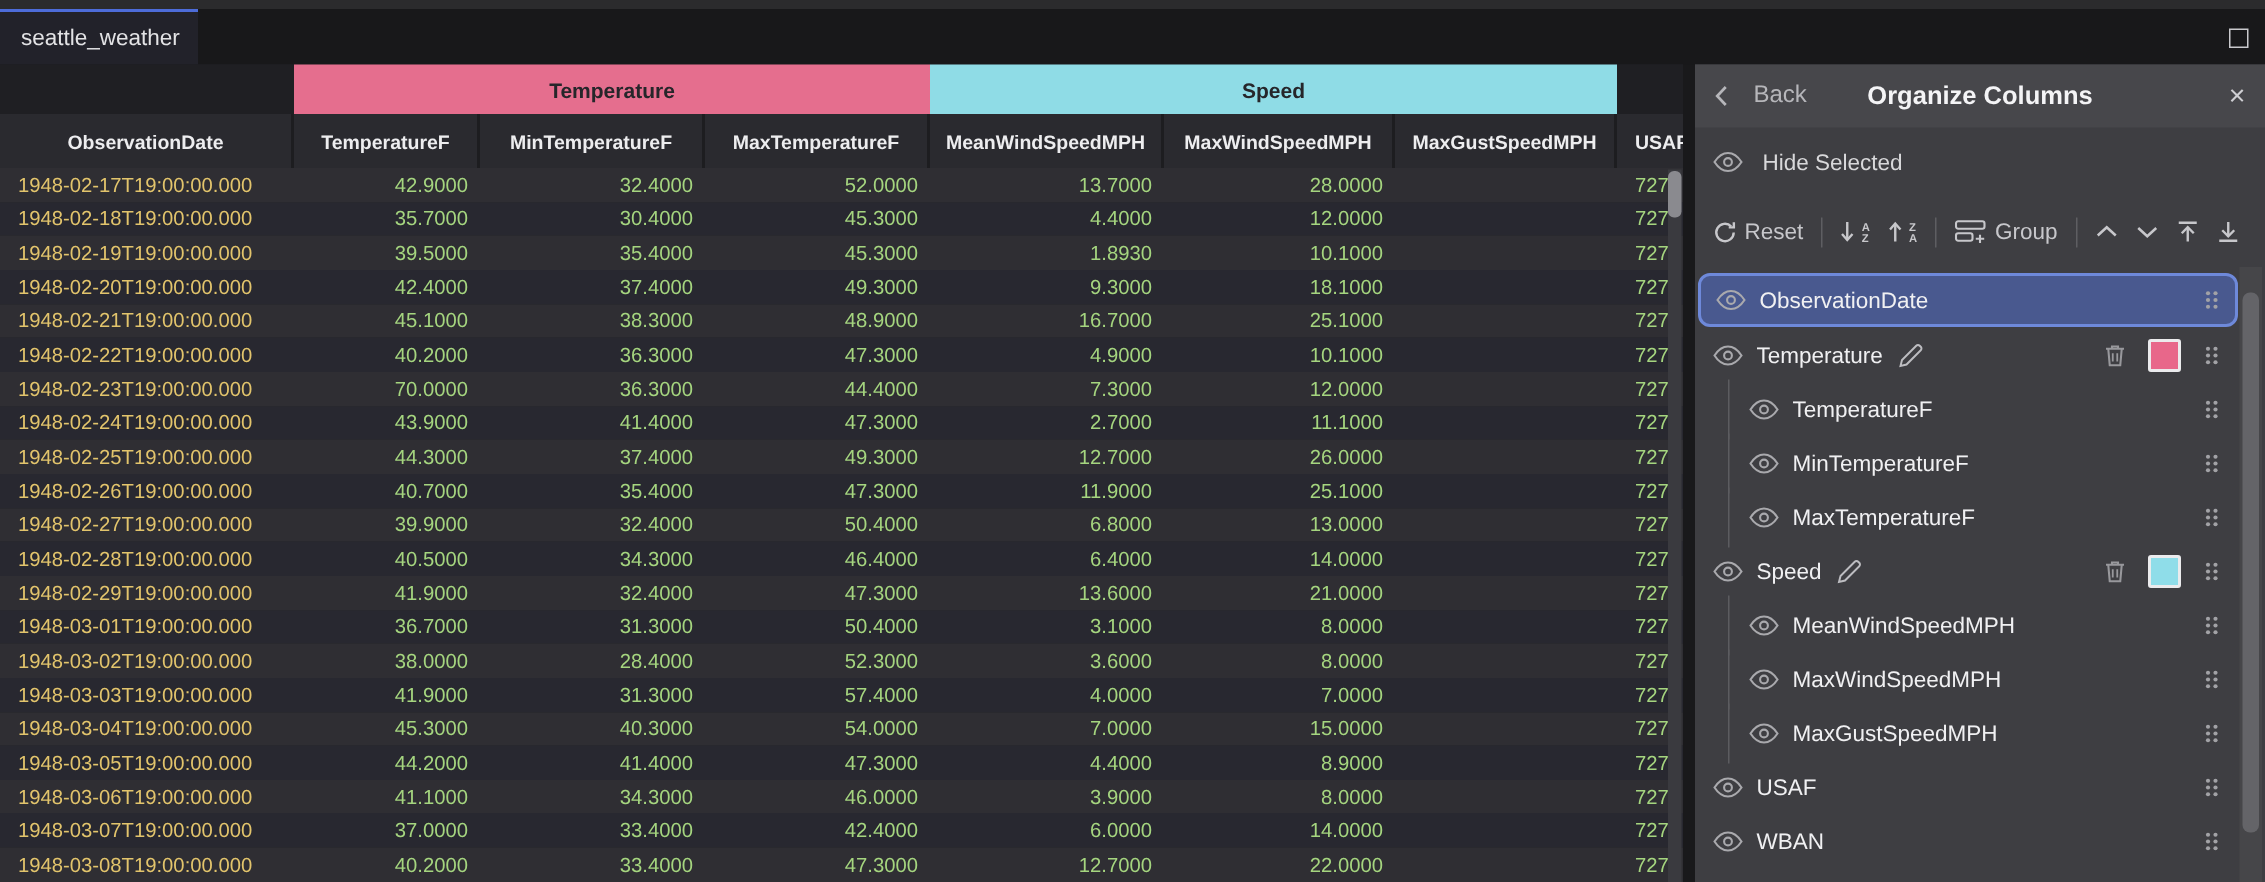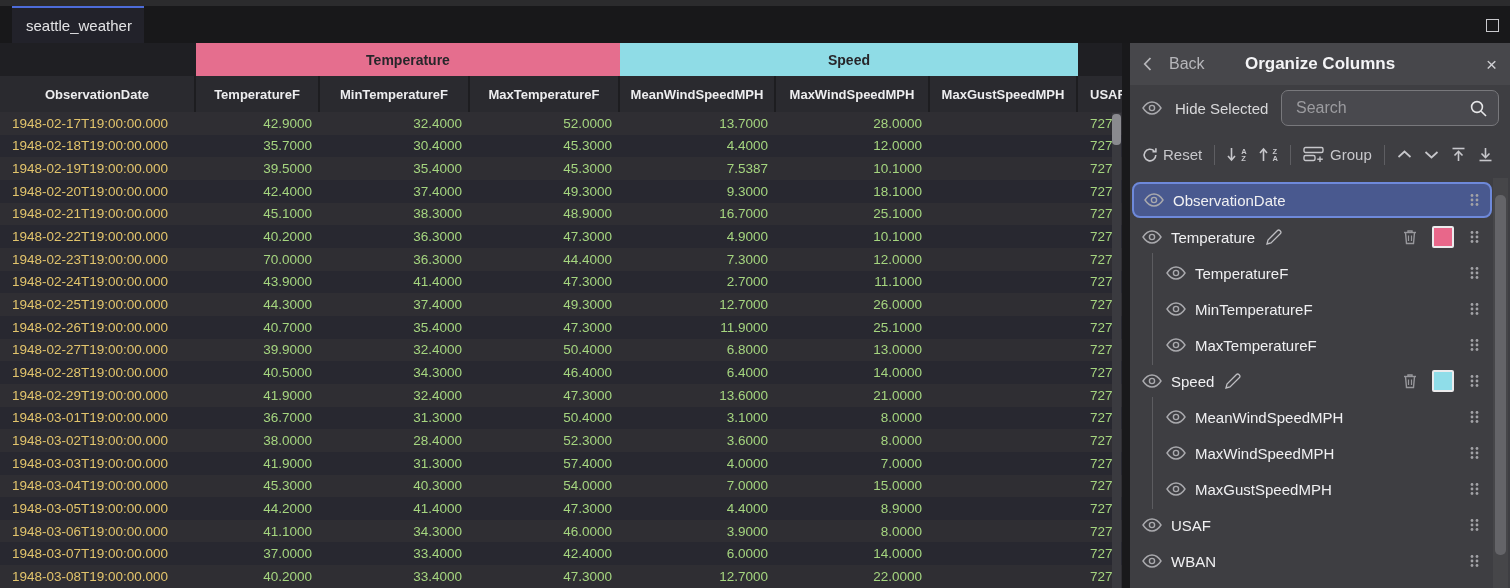--- a/index.html
+++ b/index.html
@@ -5,21 +5,21 @@
   html,body{margin:0;padding:0;}
   body{
     width:1510px;height:588px;position:relative;overflow:hidden;
     background:#19191b;font-family:"Liberation Sans",sans-serif;
     -webkit-font-smoothing:antialiased;
   }
   
   .topbar{position:absolute;left:0;top:0;width:1510px;height:43px;background:#18181a;}
   .topbar-strip{position:absolute;left:0;top:0;width:100%;height:6px;background:#2b2b2d;}
   .tab{
-    position:absolute;left:12px;top:6px;width:132px;height:37px;box-sizing:border-box;
+    position:absolute;left:0;top:6px;width:132px;height:37px;box-sizing:border-box;
     background:#22222a;border-top:2px solid #4d6cd9;
     display:flex;align-items:center;padding-left:14px;
     color:#e3e3e5;font-size:15px;
   }
   .maximize{position:absolute;right:11px;top:19px;width:11px;height:11px;border:1.5px solid #c9c9cd;background:transparent;}
   
   .table{position:absolute;left:0;top:43px;width:1122px;height:545px;background:#232327;}
   .group-row{position:relative;height:33px;background:#1f1f23;}
   .group-block{
     position:absolute;top:0;height:33px;display:flex;align-items:center;justify-content:center;
@@ -133,21 +133,21 @@
         <div class="tcell c4 num">4.4000</div>
         <div class="tcell c5 num">12.0000</div>
         <div class="tcell c6 num"></div>
         <div class="tcell c7 num">727</div>
       </div>
       <div class="trow">
         <div class="tcell c0 date">1948-02-19T19:00:00.000</div>
         <div class="tcell c1 num">39.5000</div>
         <div class="tcell c2 num">35.4000</div>
         <div class="tcell c3 num">45.3000</div>
-        <div class="tcell c4 num">7.5387</div>
+        <div class="tcell c4 num">1.8930</div>
         <div class="tcell c5 num">10.1000</div>
         <div class="tcell c6 num"></div>
         <div class="tcell c7 num">727</div>
       </div>
       <div class="trow">
         <div class="tcell c0 date">1948-02-20T19:00:00.000</div>
         <div class="tcell c1 num">42.4000</div>
         <div class="tcell c2 num">37.4000</div>
         <div class="tcell c3 num">49.3000</div>
         <div class="tcell c4 num">9.3000</div>
@@ -347,29 +347,20 @@
 
   <div class="controls">
     <div class="hide-selected">
       <span class="eye">
         <svg width="20" height="14" viewBox="0 0 20 14">
             <path d="M1 7c2.6-4 6-6 9-6s6.4 2 9 6c-2.6 4-6 6-9 6S3.6 11 1 7z" fill="none" stroke="currentColor" stroke-width="1.4"></path>
             <circle cx="10" cy="7" r="2.6" fill="none" stroke="currentColor" stroke-width="1.4"></circle>
           </svg>
       </span>
       <span>Hide Selected</span>
-    </div>
-    <div class="search">
-      <input type="text" placeholder="Search" style="">
-      <span>
-        <svg width="19" height="19" viewBox="0 0 19 19">
-            <circle cx="8" cy="8" r="5.4" fill="none" stroke="#e6e6e8" stroke-width="1.6"></circle>
-            <line x1="12.2" y1="12.2" x2="17" y2="17" stroke="#e6e6e8" stroke-width="1.6"></line>
-          </svg>
-      </span>
     </div>
   </div>
 
   <div class="toolbar">
     <div class="tool">
       <span>
         <svg width="16" height="16" viewBox="0 0 16 16">
             <path d="M13.8 8a5.8 5.8 0 1 1-1.7-4.1" fill="none" stroke="#c7c7cb" stroke-width="1.6"></path>
             <polyline points="13.9,1.2 13.9,4.6 10.5,4.6" fill="none" stroke="#c7c7cb" stroke-width="1.6"></polyline>
           </svg>

